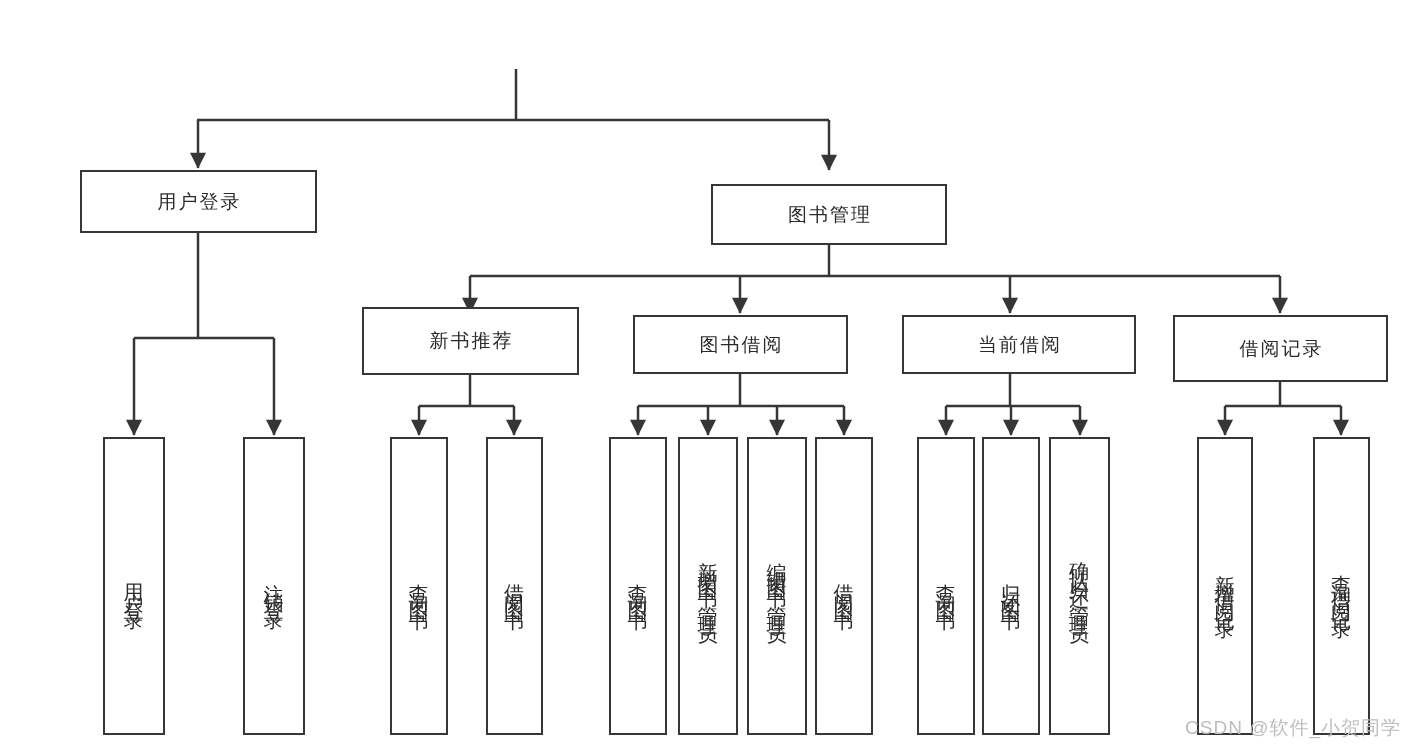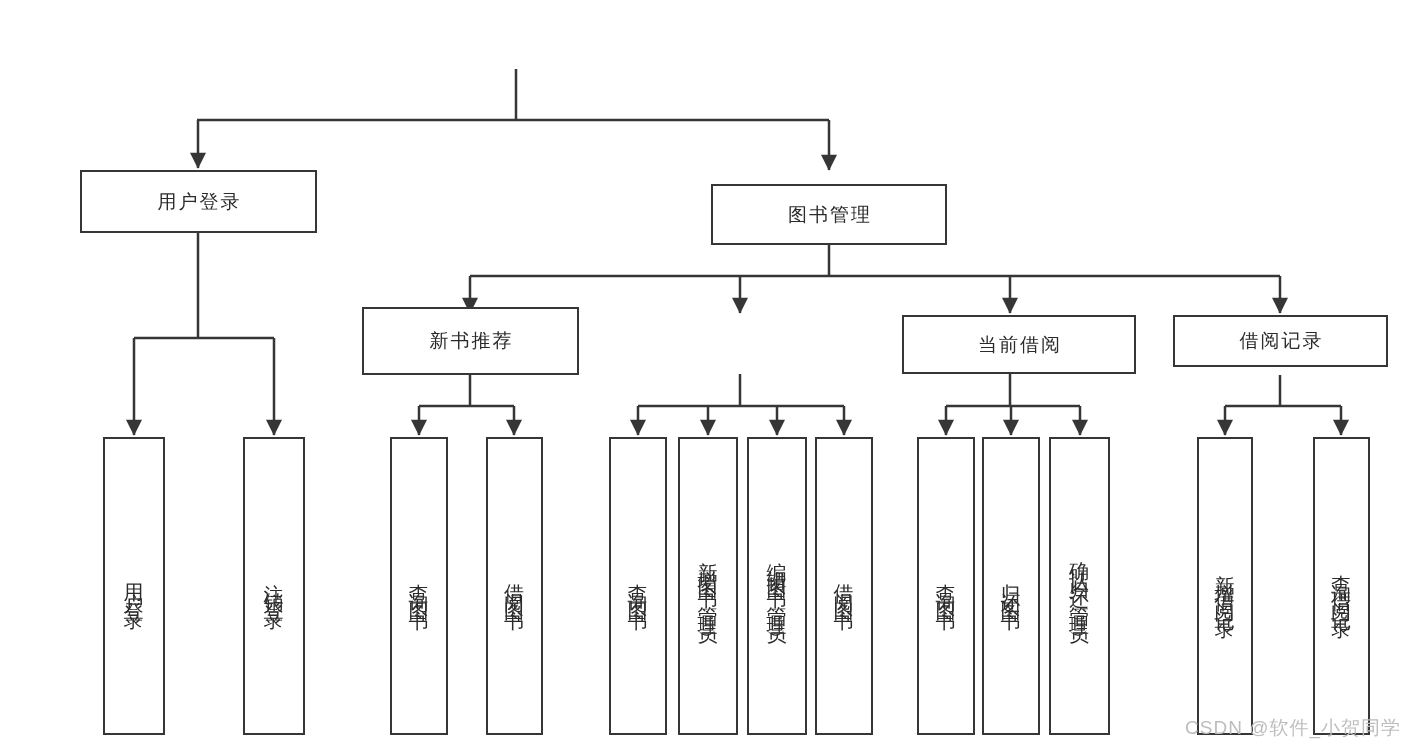--- a/index.html
+++ b/index.html
@@ -99,22 +99,23 @@
       <path d="M1225 406 V435" marker-end="url(#ah)"></path>
       <path d="M1341 406 V435" marker-end="url(#ah)"></path>
     </g>
   </svg>
 
 
   <div class="node h-node" style="left:80px;top:170px;width:237px;height:63px;">用户登录</div>
   <div class="node h-node" style="left:711px;top:172px;width:236px;height:61px;margin-top:12px;">图书管理</div>
 
   <div class="node h-node" style="left:362px;top:307px;width:217px;height:68px;">新书推荐</div>
+  <div class="node h-node" style="left:633px;top:315px;width:215px;height:59px;">图书借阅</div>
   <div class="node h-node" style="left:902px;top:315px;width:234px;height:59px;">当前借阅</div>
-  <div class="node h-node" style="left:1173px;top:315px;width:215px;height:52px;">借阅记录</div>
+  <div class="node h-node" style="left:1173px;top:315px;width:215px;height:67px;">借阅记录</div>
 
   <div class="node v-node" style="left:103px;top:437px;width:62px;height:298px;">用户登录</div>
   <div class="node v-node" style="left:243px;top:437px;width:62px;height:298px;">注销登录</div>
 
   <div class="node v-node" style="left:390px;top:437px;width:58px;height:298px;">查询图书</div>
   <div class="node v-node" style="left:486px;top:437px;width:57px;height:298px;">借阅图书</div>
 
   <div class="node v-node" style="left:609px;top:437px;width:58px;height:298px;">查询图书</div>
   <div class="node v-node" style="left:678px;top:437px;width:60px;height:298px;">新增图书（管理员）</div>
   <div class="node v-node" style="left:747px;top:437px;width:60px;height:298px;">编辑图书（管理员）</div>

